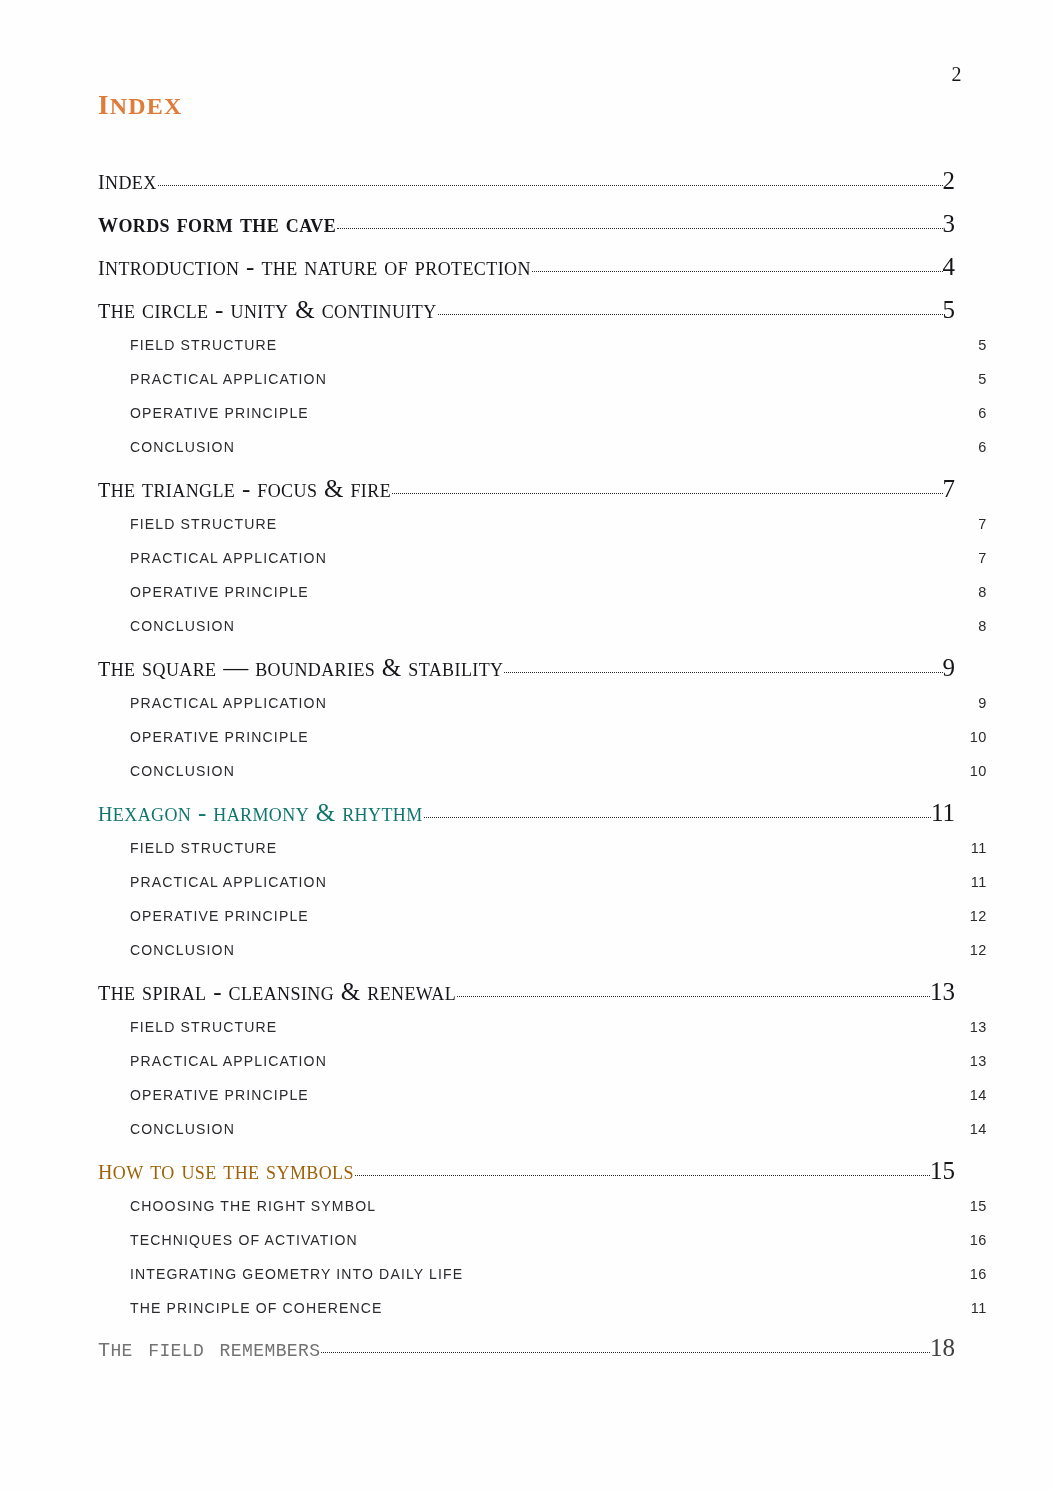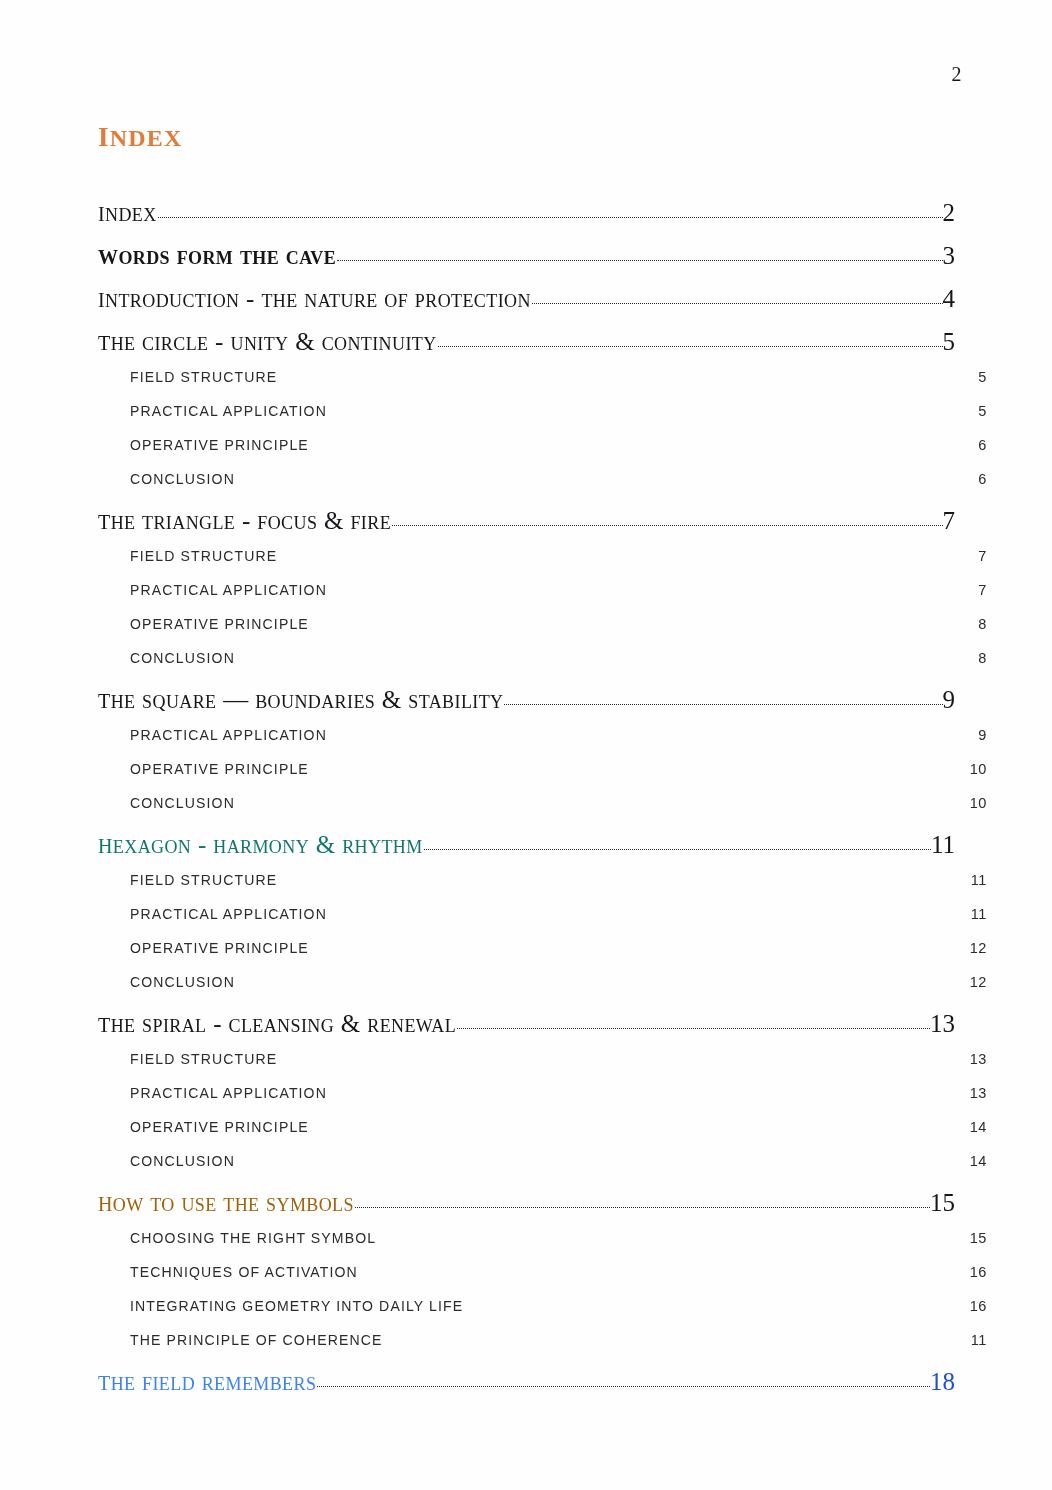--- a/index.html
+++ b/index.html
@@ -28,21 +28,21 @@
     font-family: "Liberation Serif", serif;
     font-size: 20px;
     color: #1a1a1a;
     letter-spacing: 0.5px;
   }
 
   
   .content {
     position: absolute;
     left: 98px;
-    top: 114px;
+    top: 82px;
     width: 857px;
   }
 
   
   .doc-title {
     font-family: "Liberation Serif", serif;
     font-size: 34px;
     line-height: 1.0;
     color: #e07b39;
     letter-spacing: 1.2px;
@@ -310,20 +310,20 @@
           <span class="toc-label">INTEGRATING GEOMETRY INTO DAILY LIFE</span>
           <span class="toc-leader"></span>
           <span class="toc-page">16</span>
         </li>
         <li class="toc-row lvl2">
           <span class="toc-label">THE PRINCIPLE OF COHERENCE</span>
           <span class="toc-leader"></span>
           <span class="toc-page">11</span>
         </li>
         <li class="toc-row lvl1">
-          <span class="toc-label" style="color: #3b82f6;">The field remembers</span>
-          <span class="toc-leader"></span>
-          <span class="toc-page" style="color: #1d4ed8;">18</span>
+          <span class="toc-label" style="color: #737373; font-family: Liberation Mono, monospace;">The field remembers</span>
+          <span class="toc-leader"></span>
+          <span class="toc-page" style="color: #404040;">18</span>
         </li>
       </ul>
 
   </div>
 </div>
 
 </body></html>

